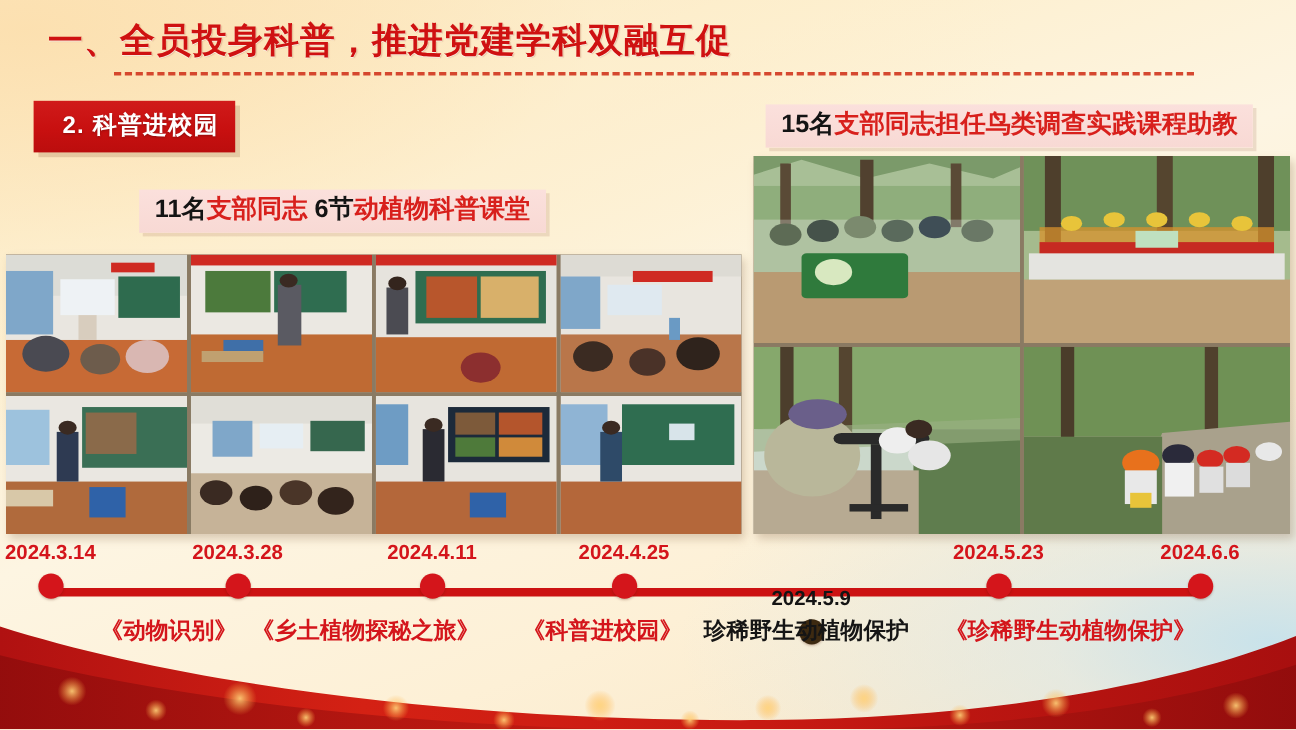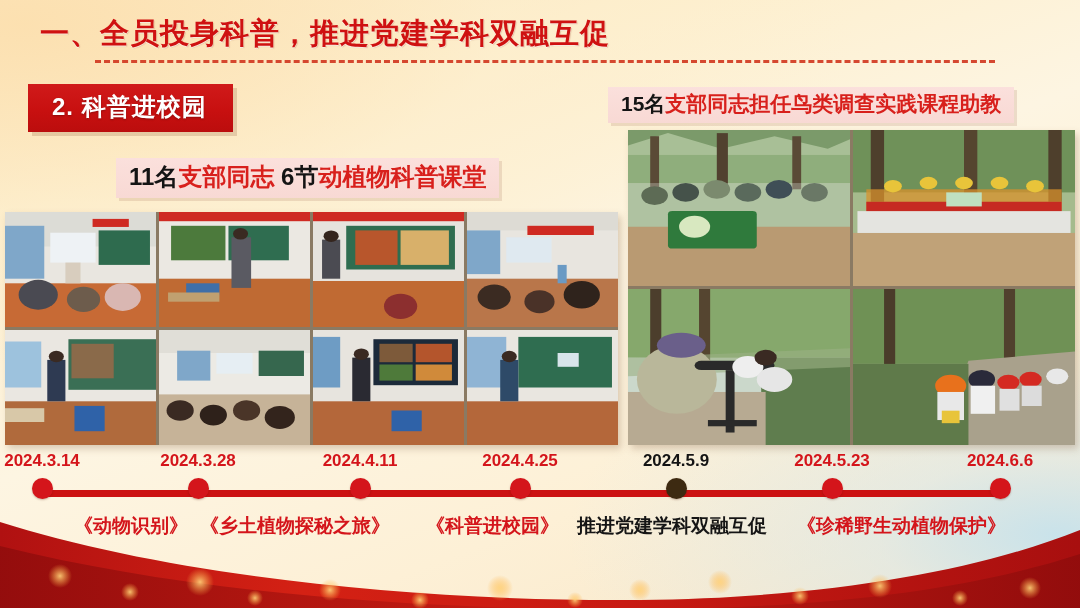--- a/index.html
+++ b/index.html
@@ -26,39 +26,39 @@
   }
   .dashrule{
     position:absolute;left:95px;top:60px;width:900px;height:0;
     border-top:3px dashed #d23a22;opacity:.92;
   }
 
   
   .sectiontag{
     position:absolute;left:28px;top:84px;
     background:linear-gradient(180deg,#d01a1a 0%,#c81010 55%,#bb0d0d 100%);
-    color:#fff;font-size:24px;font-weight:bold;
-    padding:7px 26px 9px 24px;letter-spacing:1px;white-space:nowrap;
+    color:#fff;font-size:20px;font-weight:bold;
+    padding:7px 14px 9px 24px;letter-spacing:1px;white-space:nowrap;
     box-shadow:4px 4px 0 rgba(120,60,30,.18);
     text-shadow:0 1px 2px rgba(0,0,0,.28);
   }
 
   
   .chip{
     position:absolute;
     background:linear-gradient(180deg,#fbe0dc 0%,#f8d9d4 100%);
     font-weight:bold;white-space:nowrap;
     padding:5px 13px 7px 13px;
     box-shadow:3px 3px 0 rgba(150,90,70,.16);
     line-height:1.15;
   }
   .chip .k{color:#141414;}
   .chip .r{color:#d8201c;}
-  #chip-left{left:116px;top:158px;font-size:24px;}
-  #chip-right{left:608px;top:87px;font-size:21px;}
+  #chip-left{left:116px;top:158px;font-size:21px;}
+  #chip-right{left:638px;top:87px;font-size:21px;}
 
   
   .collage{position:absolute;display:grid;gap:3px;
     box-shadow:3px 4px 7px rgba(120,80,50,.26);background:#8a7a63;}
   #collage-left{left:5px;top:212px;width:613px;height:233px;
     grid-template-columns:repeat(4,1fr);grid-template-rows:repeat(2,1fr);}
   #collage-right{left:628px;top:130px;width:447px;height:315px;
     grid-template-columns:repeat(2,1fr);grid-template-rows:repeat(2,1fr);}
   .ph{position:relative;overflow:hidden;}
   .ph svg{display:block;width:100%;height:100%;}
@@ -320,42 +320,42 @@
         <div class="tl-dot" style="background: rgb(212, 21, 27);"></div>
       </div>
       <div class="tl-node" style="left: 360px;">
         <div class="tl-date" style="color: rgb(212, 21, 27);">2024.4.11</div>
         <div class="tl-dot" style="background: rgb(212, 21, 27);"></div>
       </div>
       <div class="tl-node" style="left: 520px;">
         <div class="tl-date" style="color: rgb(212, 21, 27);">2024.4.25</div>
         <div class="tl-dot" style="background: rgb(212, 21, 27);"></div>
       </div>
-      <div class="tl-node" style="left: 676px;">
+      <div class="tl-node" style="left: 676px; margin-top: 38px;">
         <div class="tl-date" style="color: rgb(20, 20, 20);">2024.5.9</div>
         <div class="tl-dot" style="background: rgb(61, 42, 17);"></div>
       </div>
       <div class="tl-node" style="left: 832px;">
         <div class="tl-date" style="color: rgb(212, 21, 27);">2024.5.23</div>
         <div class="tl-dot" style="background: rgb(212, 21, 27);"></div>
       </div>
       <div class="tl-node" style="left: 1000px;">
         <div class="tl-date" style="color: rgb(212, 21, 27);">2024.6.6</div>
         <div class="tl-dot" style="background: rgb(212, 21, 27);"></div>
       </div>
     </div>
   <div class="tl-labels" id="timeline-labels">
       <span class="lab r">《动物识别》</span>
       <span class="gap"></span>
       <span class="lab r">《乡土植物探秘之旅》</span>
       <span class="gap wide"></span>
       <span class="gap wide"></span>
       <span class="lab r">《科普进校园》</span>
       <span class="gap wide"></span>
-      <span class="lab k">推进党建学科双融互促</span>
+      <span class="lab k">珍稀野生动植物保护</span>
       <span class="gap wide"></span>
       <span class="gap"></span>
       <span class="lab r">《珍稀野生动植物保护》</span>
     </div>
 
   <div id="ribbon">
     <svg viewBox="0 0 1080 92" preserveAspectRatio="none">
       <defs>
         <linearGradient id="rg1" x1="0" y1="0" x2="1" y2="0">
           <stop offset="0%" stop-color="#b01111"></stop>

